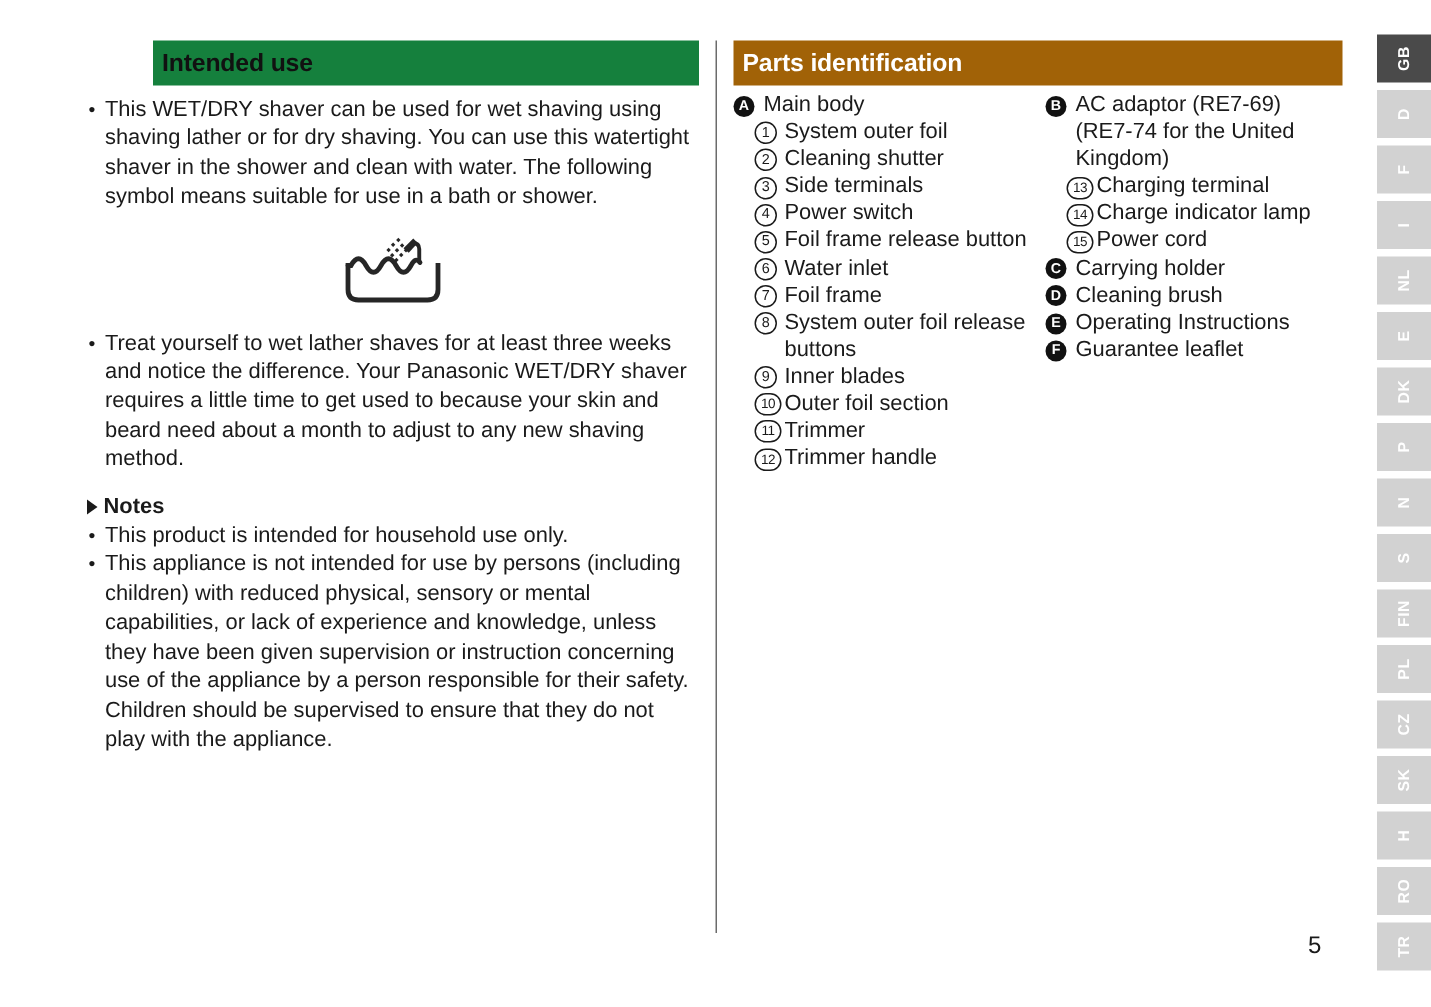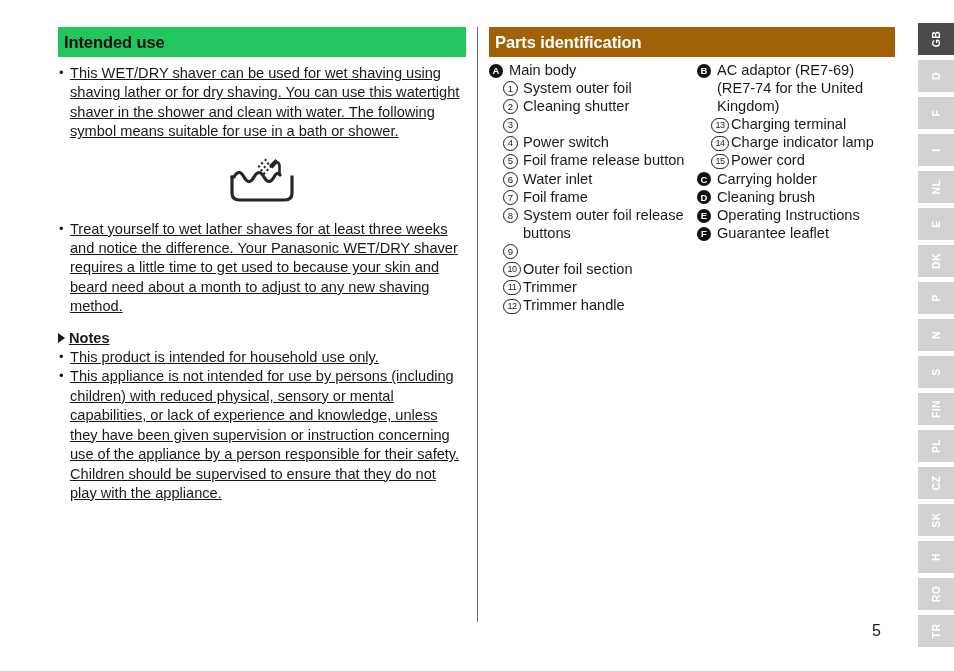--- a/index.html
+++ b/index.html
@@ -48,33 +48,33 @@
 
   
   .hdr {
     font-size: 16.5px;
     font-weight: bold;
     line-height: 26px;
     padding: 2px 0 2px 6px;
     letter-spacing: -0.1px;
   }
   .hdr-gray {
-    background: #22c55e;
+    background: #15803d;
     color: #111111;
+    margin-left: 44px;
   }
   .hdr-black {
     background: #a16207;
     color: #ffffff;
   }
 
   
   .body-text {
     font-size: 14.6px;
     line-height: 19.4px;
-    text-decoration: underline;
   }
   ul.bullets {
     list-style: none;
     margin: 0;
     padding: 0;
   }
   ul.bullets > li {
     position: relative;
     padding-left: 12px;
     margin: 0;
@@ -306,20 +306,21 @@
           <div class="p-row indent">
             <span class="p-marker">
               <span class="circ-num">2</span>
             </span>
             <span class="p-label">Cleaning shutter</span>
           </div>
           <div class="p-row indent">
             <span class="p-marker">
               <span class="circ-num">3</span>
             </span>
+            <span class="p-label">Side terminals</span>
           </div>
           <div class="p-row indent">
             <span class="p-marker">
               <span class="circ-num">4</span>
             </span>
             <span class="p-label">Power switch</span>
           </div>
           <div class="p-row indent">
             <span class="p-marker">
               <span class="circ-num">5</span>
@@ -345,20 +346,21 @@
             <span class="p-label">System outer foil release</span>
           </div>
           <div class="p-row indent">
             <span class="p-marker"></span>
             <span class="p-label">buttons</span>
           </div>
           <div class="p-row indent">
             <span class="p-marker">
               <span class="circ-num">9</span>
             </span>
+            <span class="p-label">Inner blades</span>
           </div>
           <div class="p-row indent">
             <span class="p-marker">
               <span class="circ-num wide">10</span>
             </span>
             <span class="p-label">Outer foil section</span>
           </div>
           <div class="p-row indent">
             <span class="p-marker">
               <span class="circ-num wide">11</span>

